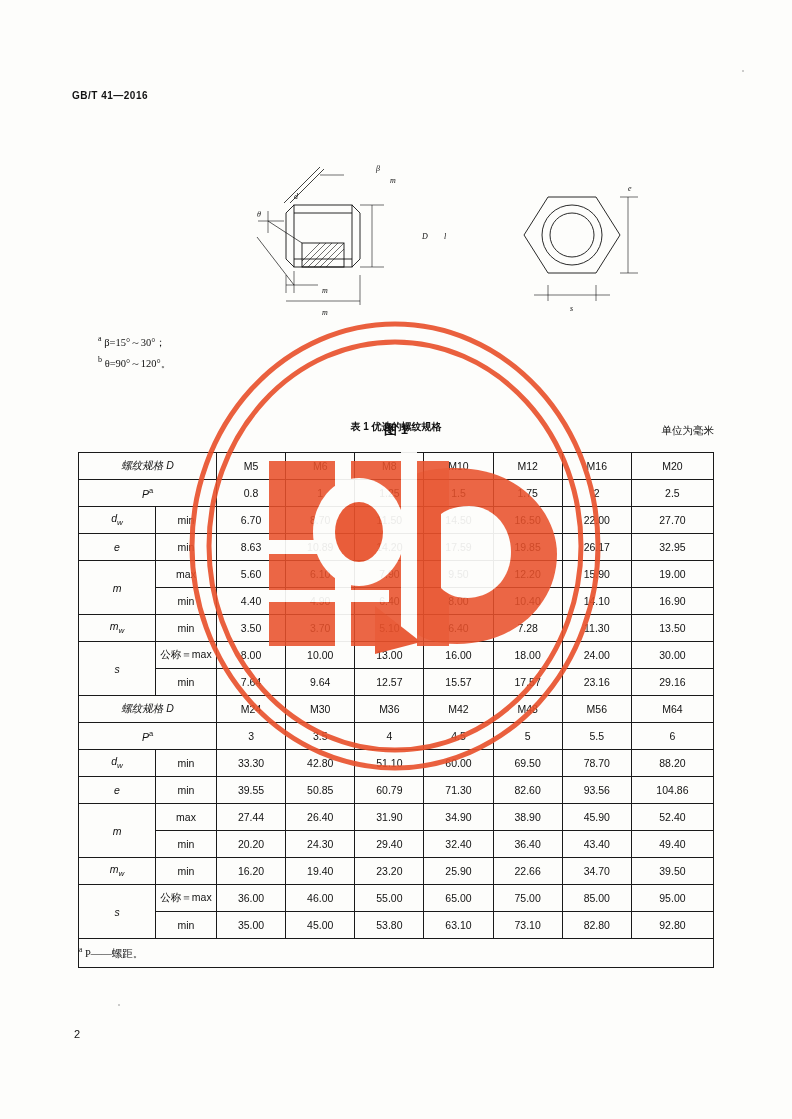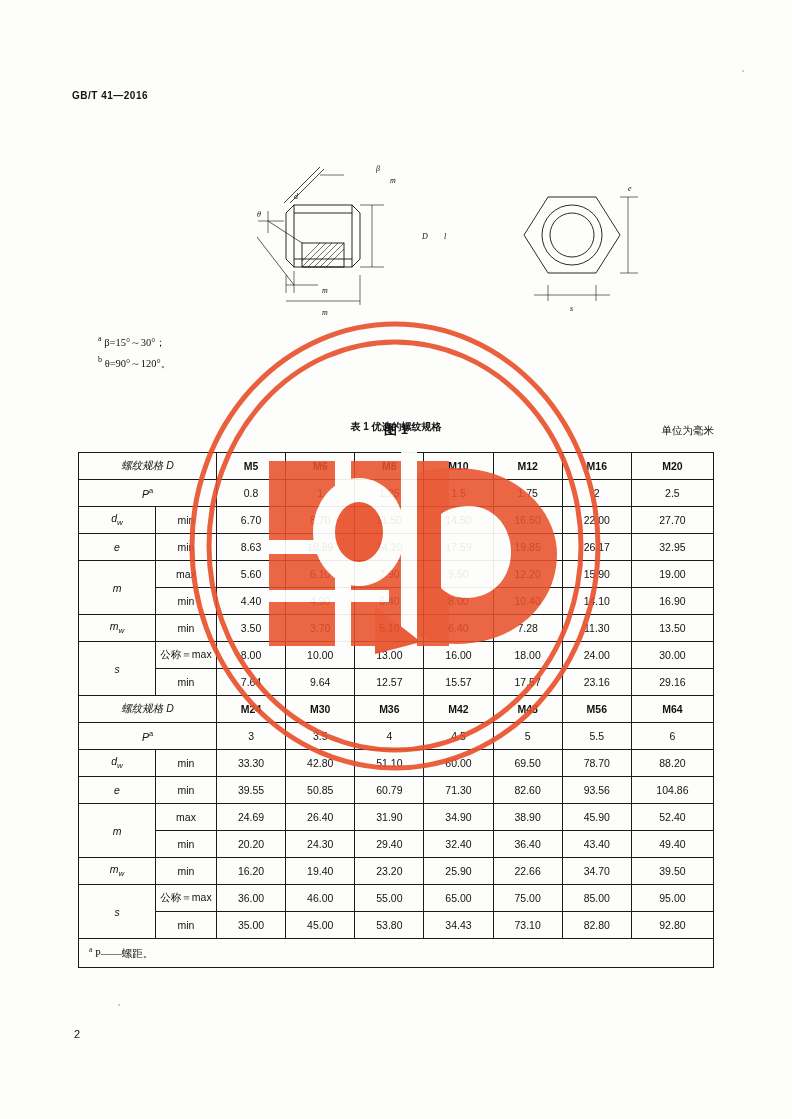--- a/index.html
+++ b/index.html
@@ -63,28 +63,28 @@
     text-align:center;
     height:26px;
     padding:0 2px;
     background:transparent;
   }
   td.rowhead{
     text-align:center;width:72px;font-style:italic;
   }
   td.sub{width:56px;text-align:center;}
   td.sub.minmax{font-family:"Liberation Sans", sans-serif;}
-  td.sizehead{font-weight:bold;margin-top:12px;}
+  td.sizehead{font-weight:normal;margin-top:12px;}
   td.left-label{
     text-align:center;
     margin-left:32px;
   }
   .spanlabel{font-style:italic;}
   tr.footnote td{
-    text-align:left;padding-left:10px;height:28px;font-size:10.5px;
+    text-align:left;padding-left:0;height:28px;font-size:10.5px;
     font-family:"Liberation Serif", serif;
   }
   sup.fn{font-size:7.5px;vertical-align:super;}
   
   .stamp{
     position:absolute;left:185px;top:320px;
     width:420px;height:452px;
     pointer-events:none;
   }
   .stamp svg{display:block;}
@@ -341,21 +341,21 @@
         <td>50.85</td>
         <td>60.79</td>
         <td>71.30</td>
         <td>82.60</td>
         <td>93.56</td>
         <td>104.86</td>
       </tr>
       <tr>
         <td class="rowhead" rowspan="2">m</td>
         <td class="sub minmax">max</td>
-        <td>24.69</td>
+        <td>27.44</td>
         <td>26.40</td>
         <td>31.90</td>
         <td>34.90</td>
         <td>38.90</td>
         <td>45.90</td>
         <td>52.40</td>
       </tr>
       <tr>
         <td class="sub minmax">min</td>
         <td>20.20</td>
@@ -388,21 +388,21 @@
         <td>65.00</td>
         <td>75.00</td>
         <td>85.00</td>
         <td>95.00</td>
       </tr>
       <tr>
         <td class="sub minmax">min</td>
         <td>35.00</td>
         <td>45.00</td>
         <td>53.80</td>
-        <td>34.43</td>
+        <td>63.10</td>
         <td>73.10</td>
         <td>82.80</td>
         <td>92.80</td>
       </tr>
 
       <tr class="footnote">
         <td colspan="9">
           <sup class="fn">a</sup>
           <span>P——螺距。</span>
         </td>

